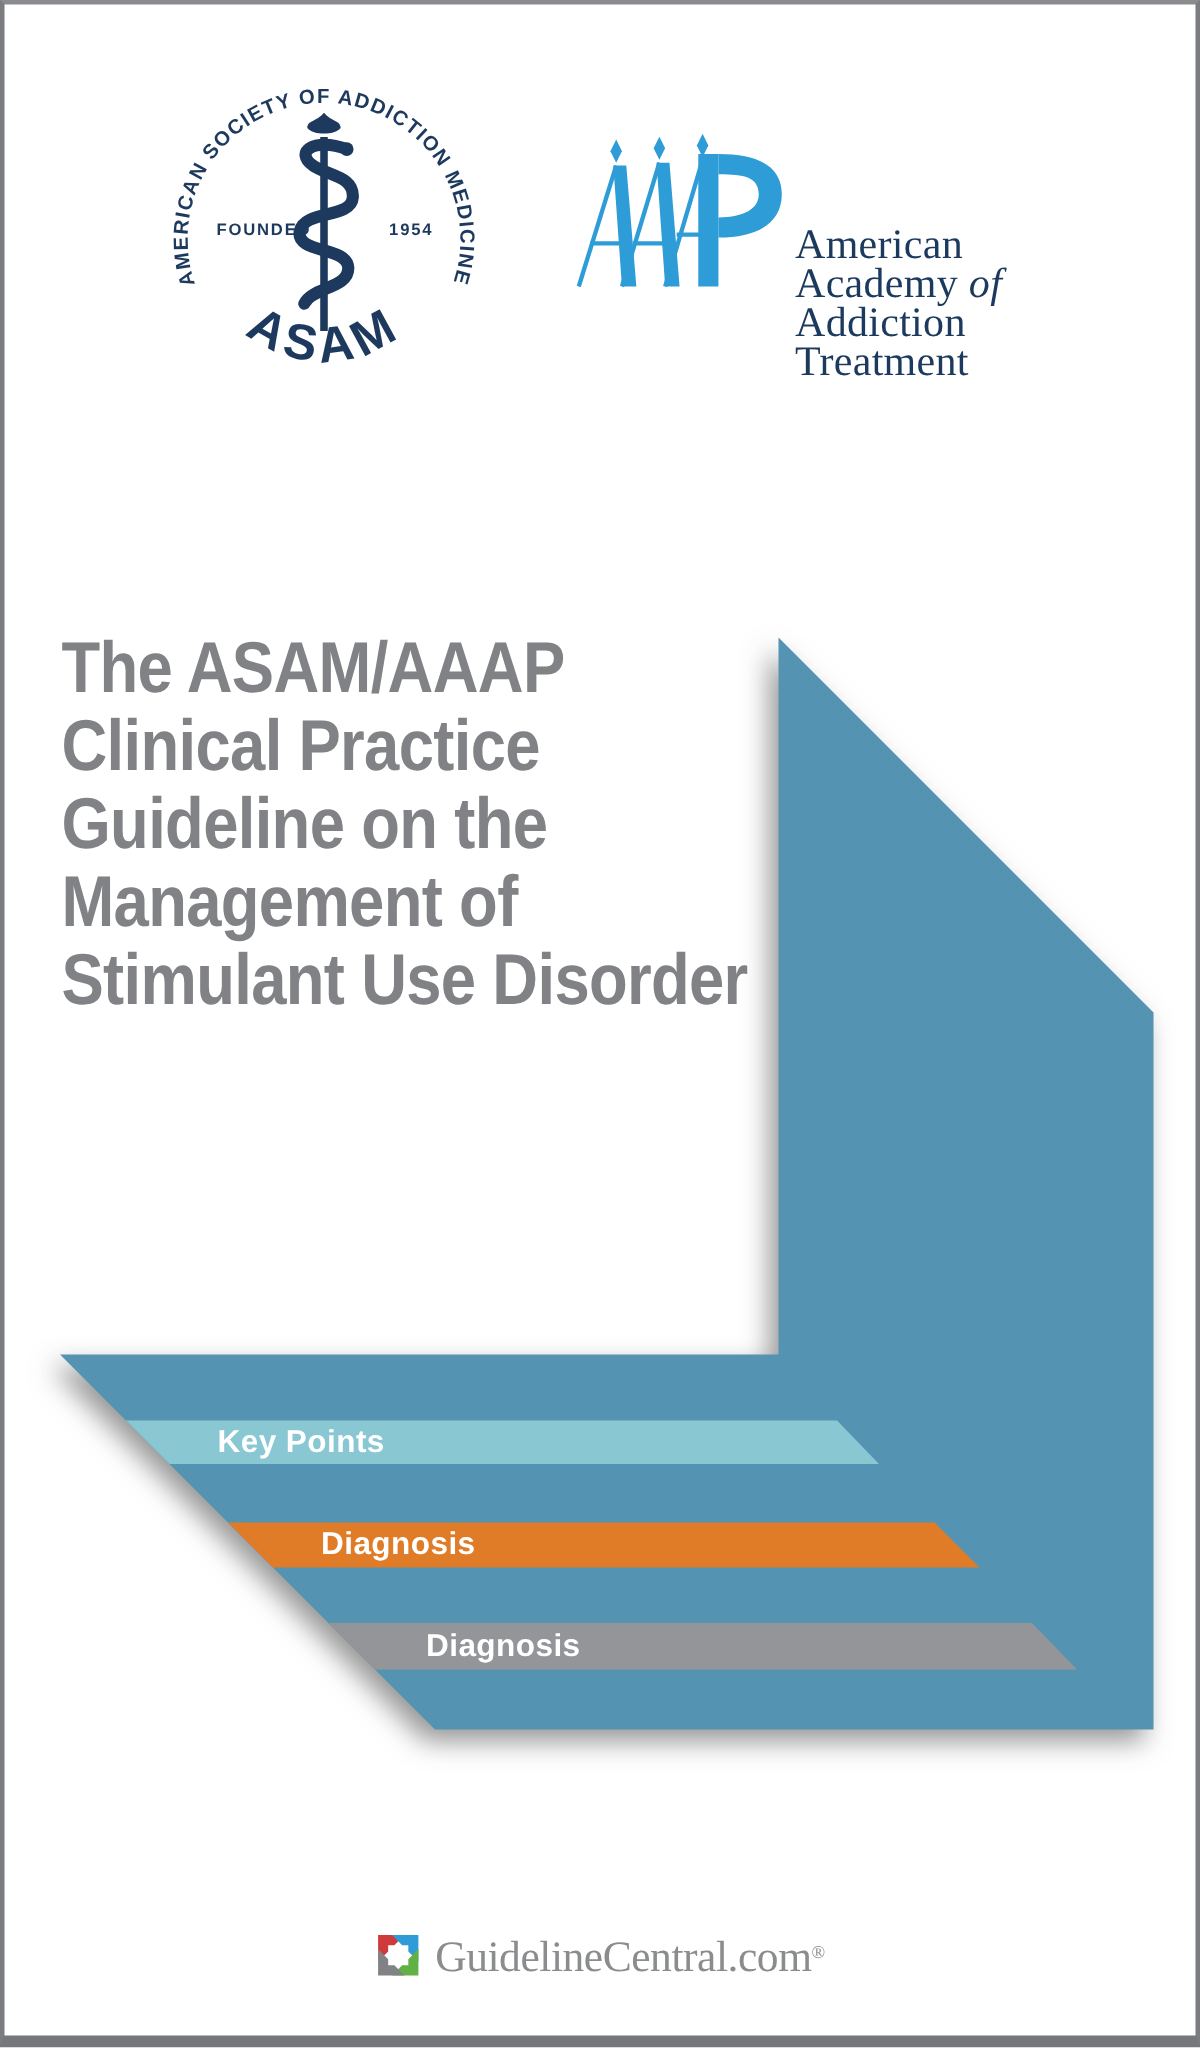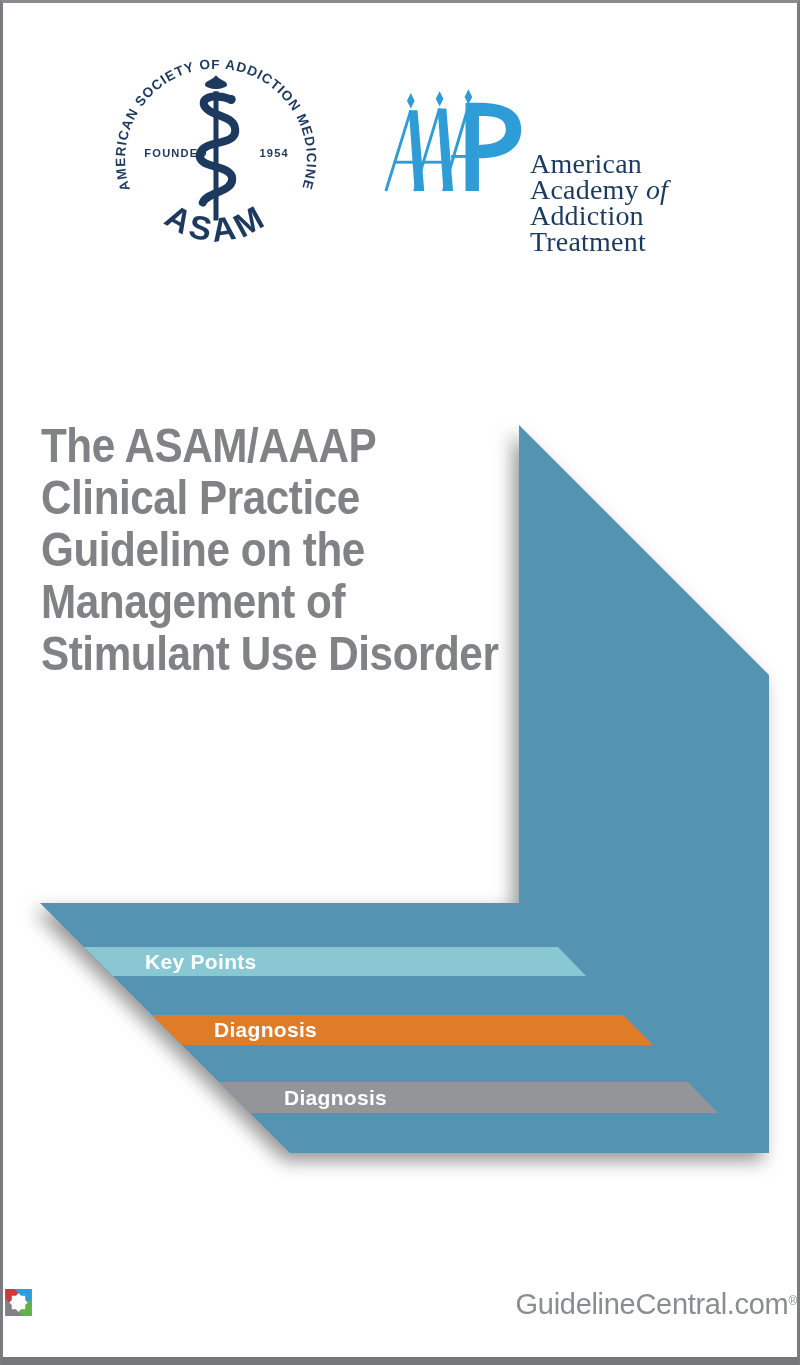--- a/index.html
+++ b/index.html
@@ -40,21 +40,21 @@
   .banner-label{
     position:absolute; color:#ffffff; font-weight:bold; font-size:21px;
     letter-spacing:0.3px; white-space:nowrap;
   }
   .lbl-kp{left:142px; top:944px; line-height:29px;text-align:right;}
   .lbl-dx{left:211px; top:1012px; line-height:30px;}
   .lbl-tx{left:281px; top:1079px; line-height:31px;}
   
   .footer-brand{
     position:absolute; left:0; top:1281px; width:100%;
-    display:flex; justify-content:space-between; align-items:center; gap:9px;
+    display:flex; justify-content:center; align-items:center; gap:9px;font-family:Liberation Serif, serif;
   }
   .gc-icon{width:31px; height:31px; flex:0 0 auto;}
   .gc-text{color:#8a8c8e; font-size:29px; letter-spacing:-0.3px; line-height:34px;}
   .gc-text sup{font-size:12px; vertical-align:9px;}
 </style>
 </head>
 <body>
 
 <div class="page">
 

